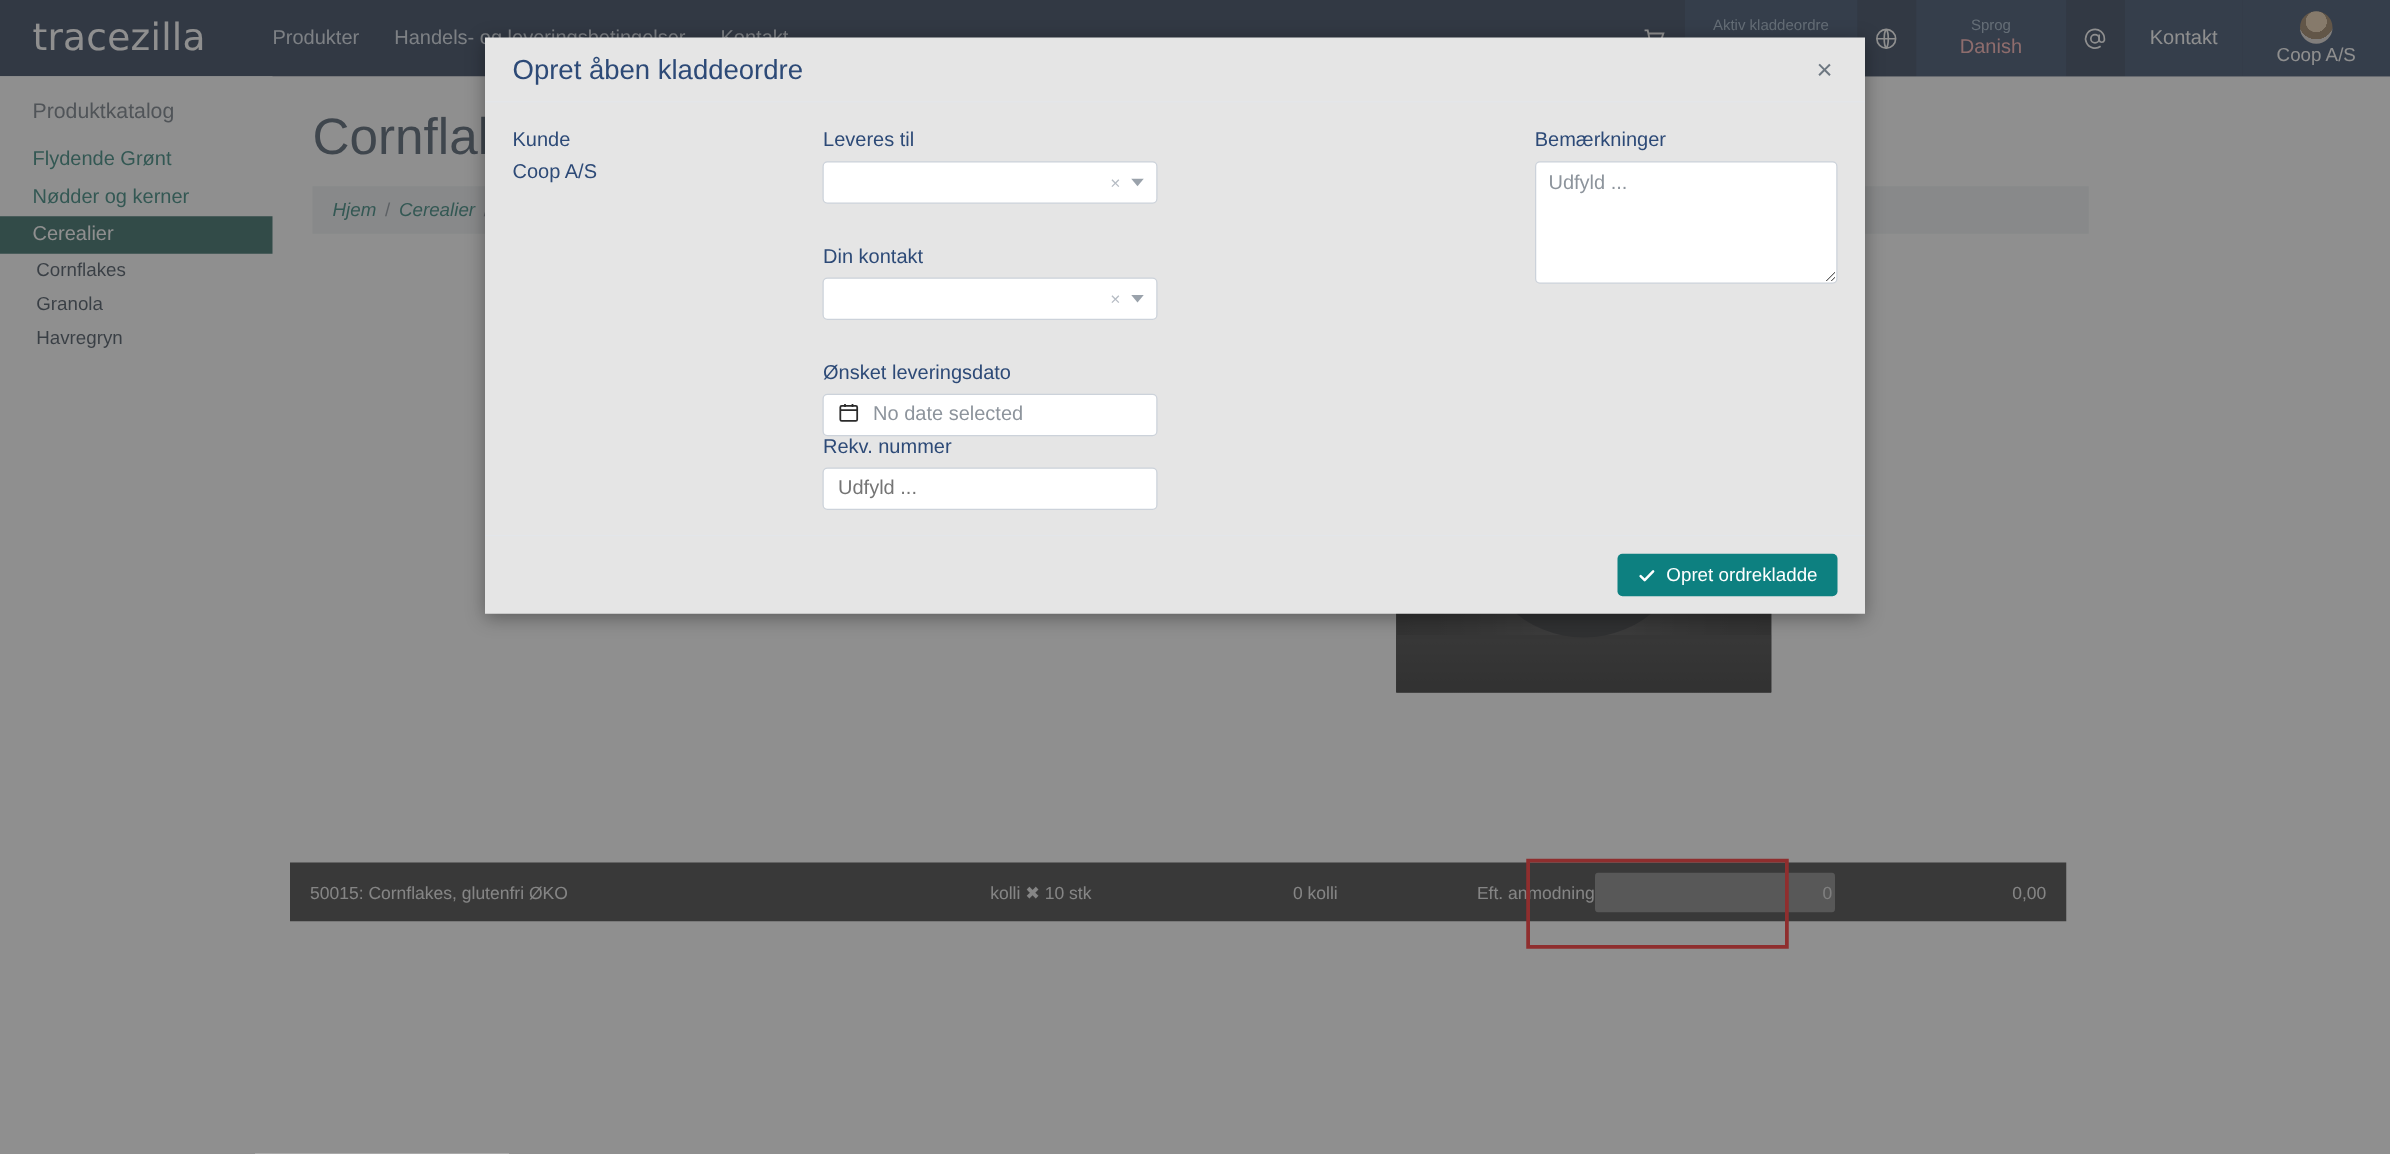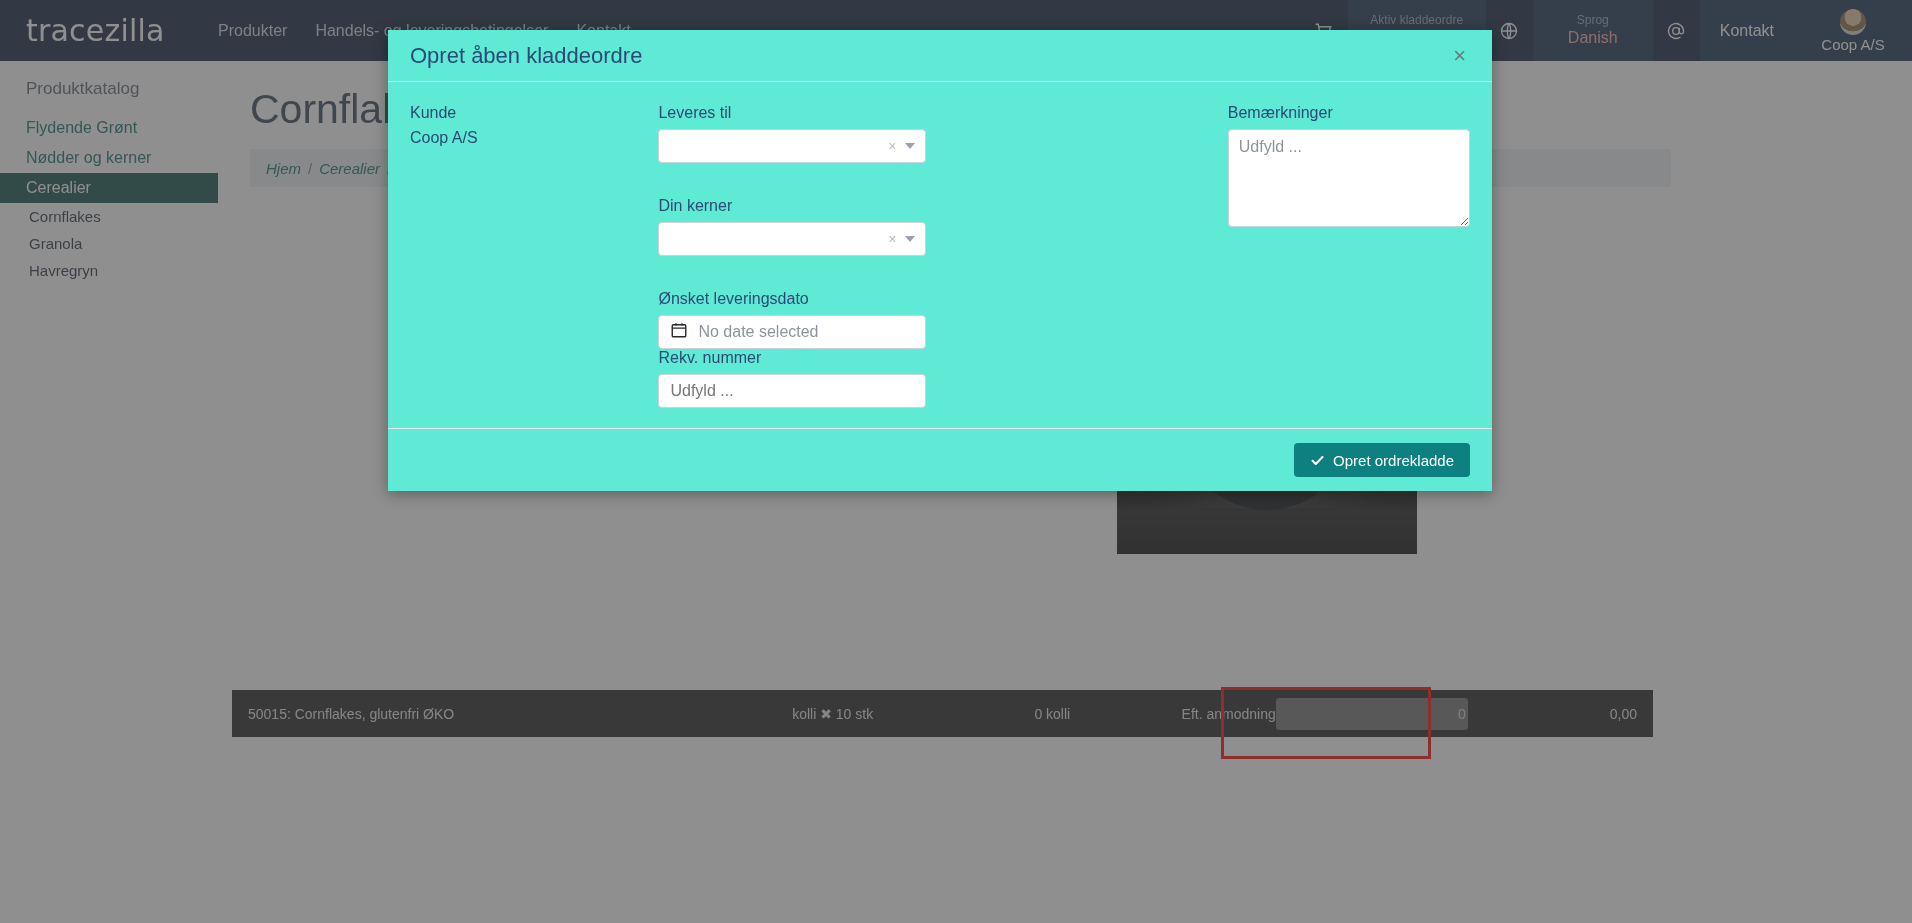--- a/index.html
+++ b/index.html
@@ -295,21 +295,21 @@
     position: absolute;
     inset: 0;
     background: rgba(74, 74, 74, .62);
     z-index: 40;
   }
   .modal {
     position: absolute;
     left: 388px;
     top: 30px;
     width: 1104px;
-    background: #5eead4;
+    background: #e5e5e5;
     box-shadow: 0 3px 14px rgba(0,0,0,.35);
     z-index: 50;
   }
   .modal-head {
     height: 52px;
     display: flex;
     align-items: center;
     justify-content: space-between;
     padding: 0 22px 0 22px;
     border-bottom: 1px solid #e3e6ea;
@@ -571,21 +571,21 @@
 
       <div class="fgroup">
         <label class="fl">Leveres til</label>
         <div class="select-box">
           <span class="select-x">×</span>
           <span class="select-arrow"></span>
         </div>
       </div>
 
       <div class="fgroup">
-        <label class="fl">Din kerner</label>
+        <label class="fl">Din kontakt</label>
         <div class="select-box">
           <span class="select-x">×</span>
           <span class="select-arrow"></span>
         </div>
       </div>
 
       <div class="fgroup" style="margin-bottom:0;">
         <label class="fl">Ønsket leveringsdato</label>
         <div class="date-box">
           <span class="cal-icon">

